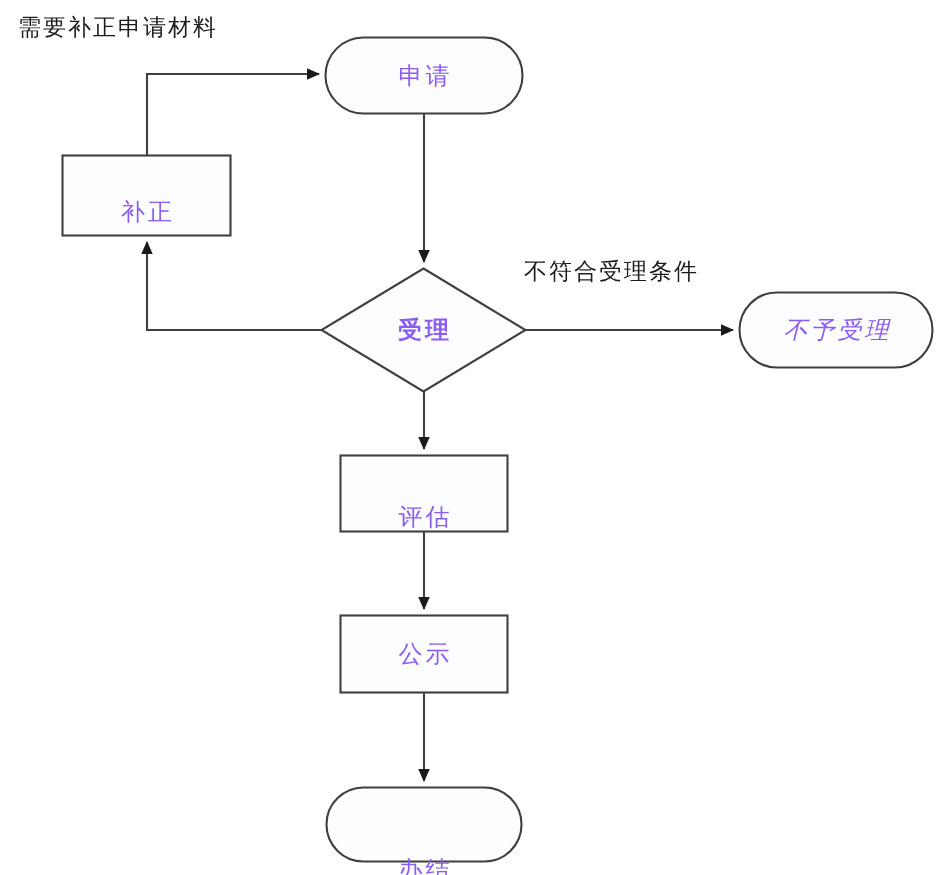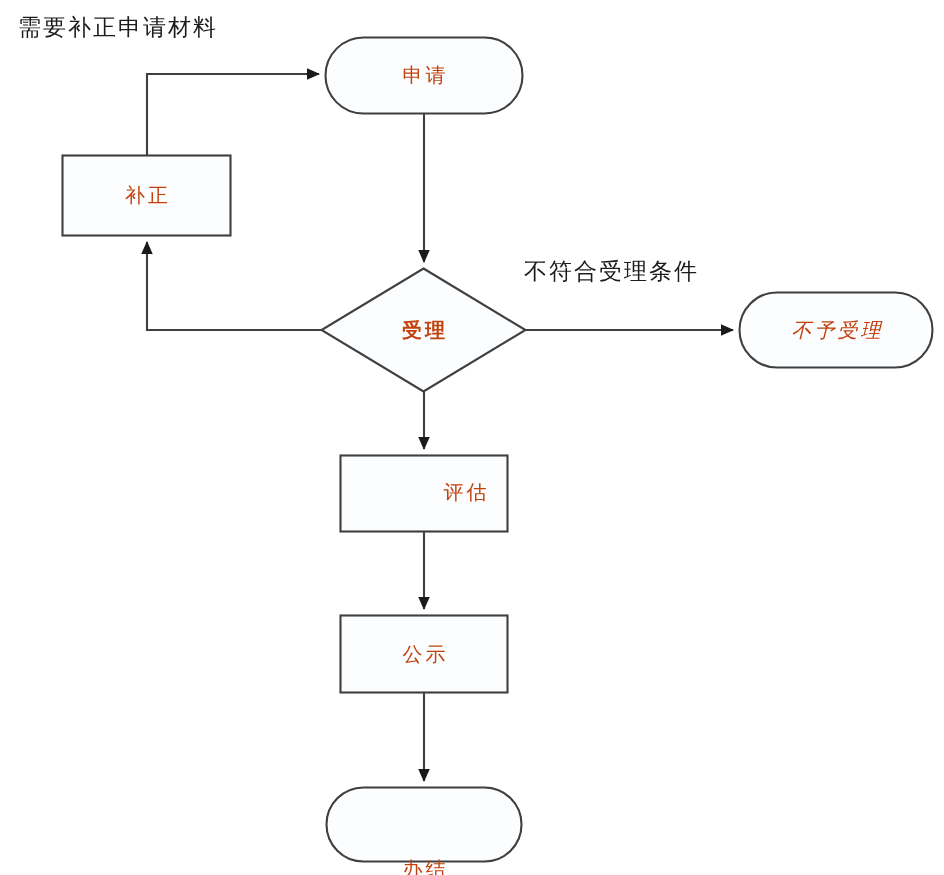--- a/index.html
+++ b/index.html
@@ -22,23 +22,23 @@
     left: 0;
     top: 0;
     width: 944px;
     height: 875px;
   }
   .node-label {
     position: absolute;
     display: flex;
     align-items: center;
     justify-content: center;
-    color: #c2410c;
+    color: #8b5cf6;
     font-family: "DejaVu Sans", "Liberation Sans", sans-serif;
-    font-size: 20px;
+    font-size: 24px;
     letter-spacing: 3px;
     white-space: nowrap;
     text-indent: 3px;
     pointer-events: none;
   }
   .edge-label {
     position: absolute;
     color: #1c1c20;
     font-family: "DejaVu Sans", "Liberation Sans", sans-serif;
     font-size: 23px;
@@ -82,27 +82,27 @@
 
     <path d="M 424 392 L 424 449" fill="none" stroke="#3f3f3f" stroke-width="2.1" marker-end="url(#arrow)"></path>
 
     <path d="M 424 532 L 424 609" fill="none" stroke="#3f3f3f" stroke-width="2.1" marker-end="url(#arrow)"></path>
 
     <path d="M 424 693 L 424 781" fill="none" stroke="#3f3f3f" stroke-width="2.1" marker-end="url(#arrow)"></path>
   </svg>
 
   <div class="node-label" style="left:325px; top:37px; width:198px; height:77px;">申请</div>
 
-  <div class="node-label" style="left:62px; top:155px; width:169px; height:81px;">补正</div>
+  <div class="node-label" style="left:62px; top:171px; width:169px; height:81px;">补正</div>
 
   <div class="node-label" style="left:321px; top:268px; width:205px; height:124px;font-weight:bold;">受理</div>
 
   <div class="node-label" style="left:739px; top:292px; width:194px; height:76px;font-style:italic;">不予受理</div>
 
-  <div class="node-label" style="left:340px; top:454px; width:168px; height:77px;margin-left:41px;">评估</div>
+  <div class="node-label" style="left:340px; top:478px; width:168px; height:77px;">评估</div>
 
   <div class="node-label" style="left:340px; top:615px; width:168px; height:78px;">公示</div>
 
   <div class="node-label" style="left:326px; top:787px; width:196px; height:75px;margin-top:45px;">办结</div>
 
   <div class="edge-label" style="left:524px; top:256px;">不符合受理条件</div>
 
   <div class="edge-label" style="left:18px; top:12px;">需要补正申请材料</div>
 
 </div>

